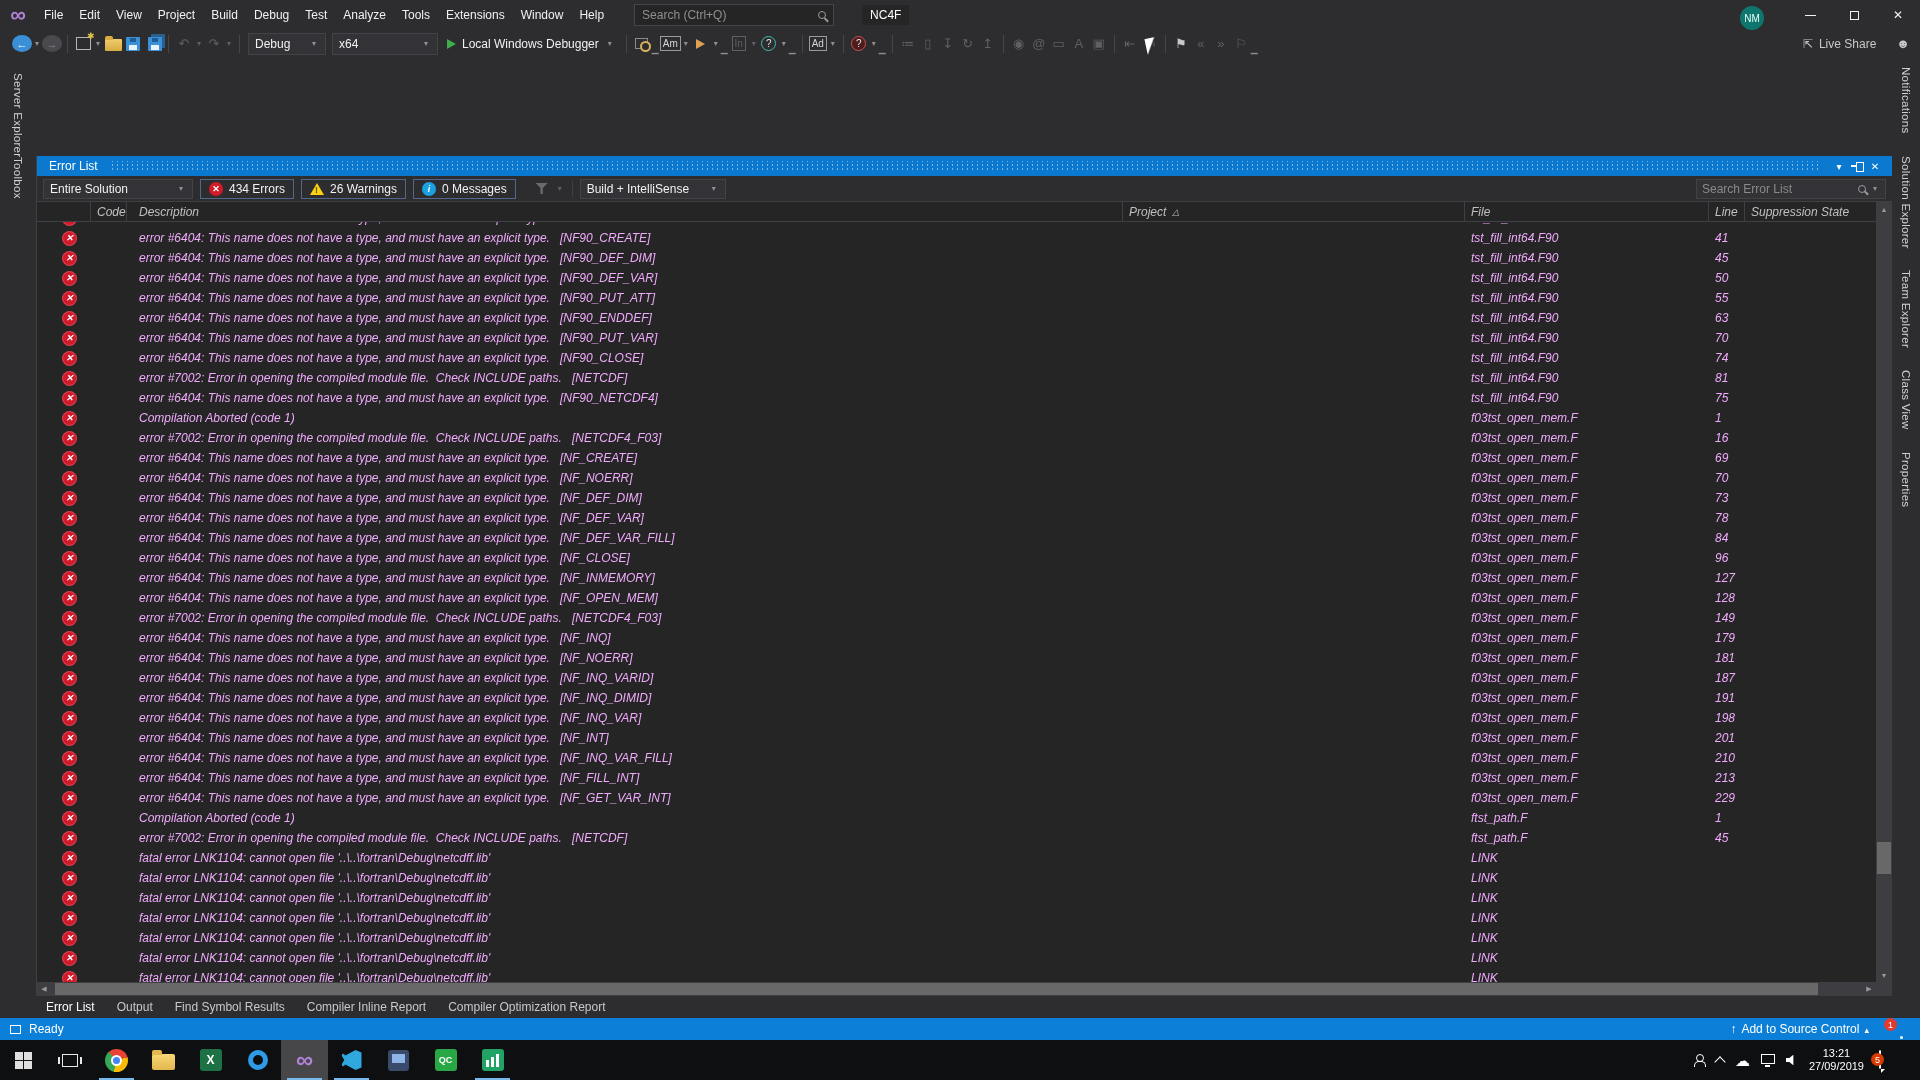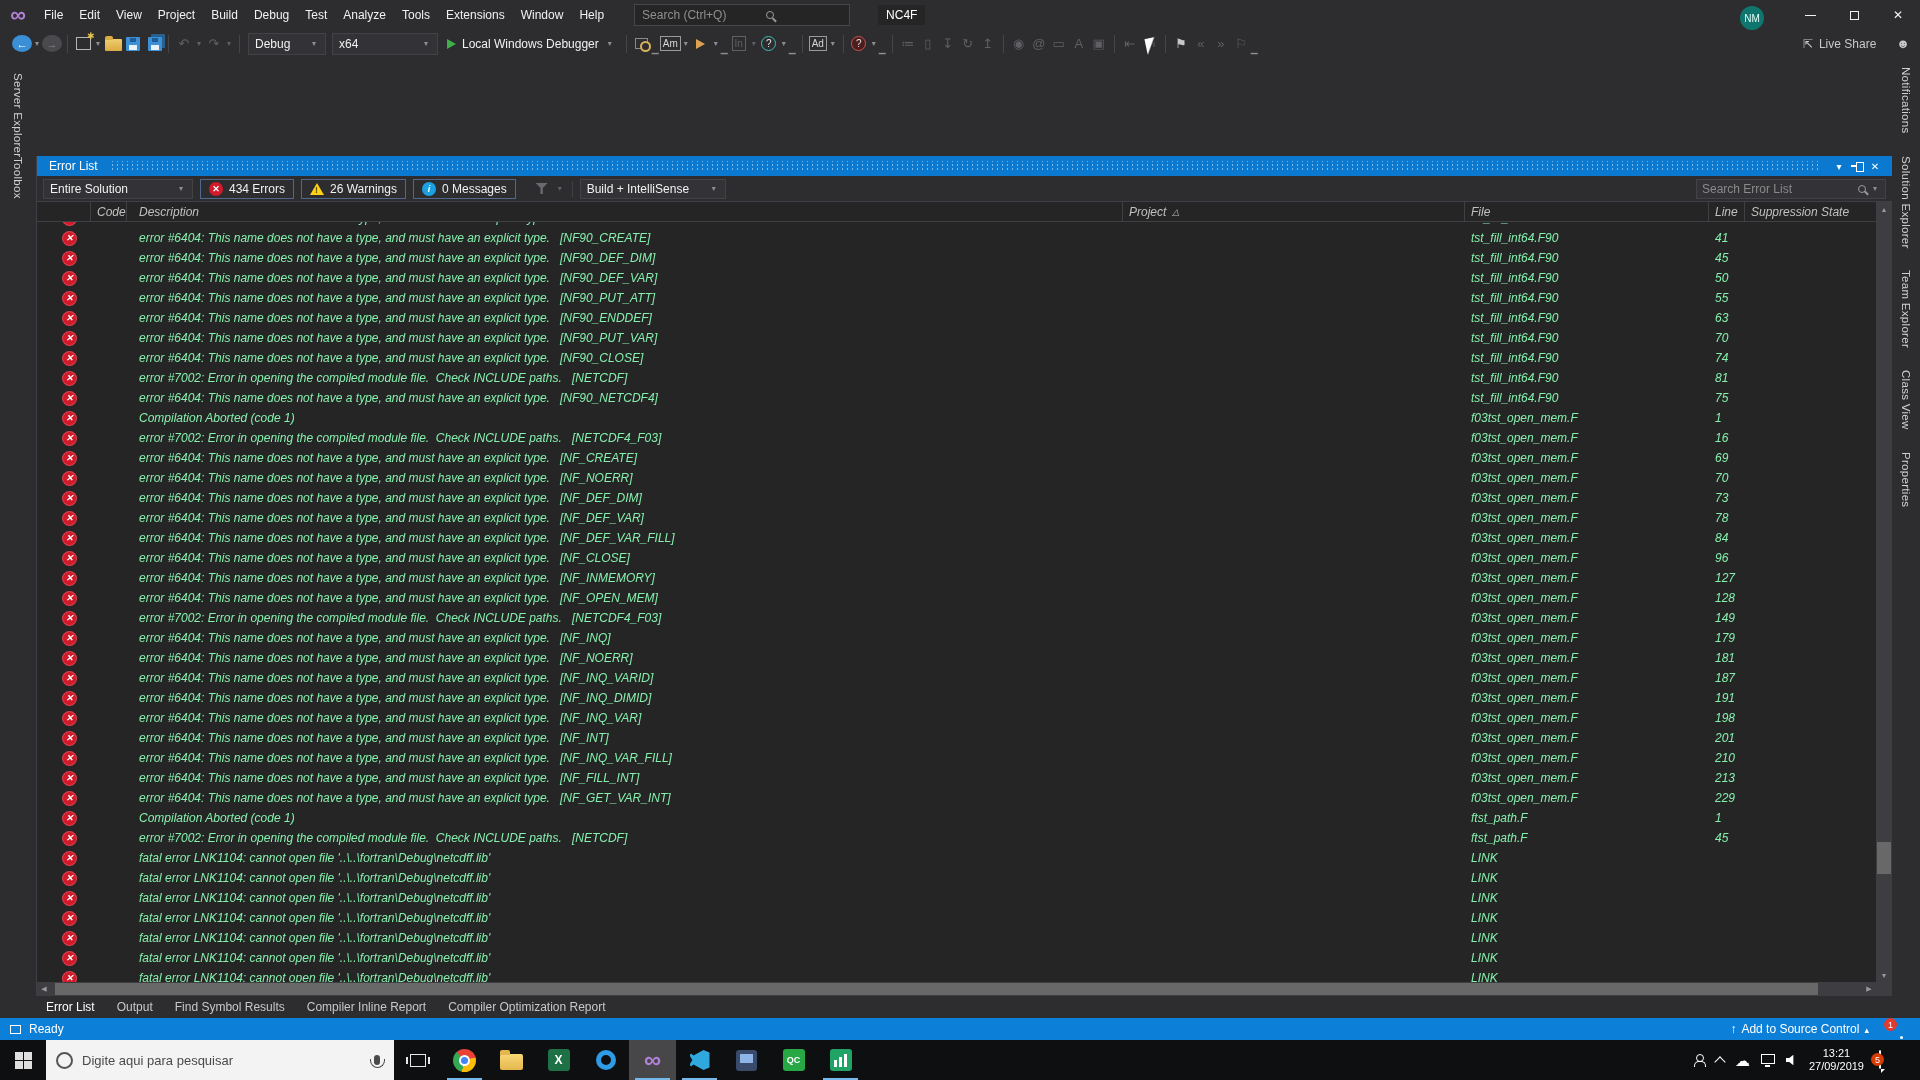--- a/index.html
+++ b/index.html
@@ -4,22 +4,22 @@
 <style>
   * { box-sizing: border-box; margin: 0; padding: 0; }
   html,body { width:1920px; height:1080px; overflow:hidden; }
   body { font-family:"Liberation Sans", sans-serif; background:#2d2d30; color:#f1f1f1; position:relative; }
 
   
   .titlebar { height:30px; display:flex; align-items:center; background:#2d2d30; }
   .vs-logo { width:36px; text-align:center; font-size:22px; color:#b180d7; font-weight:bold; line-height:26px; }
   .menu { display:flex; }
   .menu-item { padding:0 8px; font-size:12px; color:#f1f1f1; height:30px; line-height:30px; }
-  .qsearch { width:216px; height:22px; margin-left:22px; background:#252526; border:1px solid #464649;
-             display:flex; align-items:center; padding:0 7px; font-size:12px; color:#8f8f8f;gap:40px; }
+  .qsearch { width:200px; height:22px; margin-left:22px; background:#252526; border:1px solid #464649;
+             display:flex; align-items:center; justify-content:space-between; padding:0 7px; font-size:12px; color:#8f8f8f;gap:40px; }
   .win-title { margin-left:28px; font-size:12px; color:#ffffff; background:#252526; padding:3px 8px; }
   .tb-right { margin-left:auto; display:flex; align-items:flex-end; }
   .avatar { width:24px; height:24px; border-radius:50%; background:#0f766e; color:#e6fffb; font-size:10px;
             display:flex; align-items:center; justify-content:center; margin-right:24px; }
   .winbtn { width:44px; height:30px; display:flex; align-items:center; justify-content:center; color:#f1f1f1; font-size:12px; }
   .win-min-g { width:11px; height:1px; background:#f1f1f1; }
   .win-restore-g { width:9px; height:9px; border:1px solid #f1f1f1; position:relative; background:#2d2d30; }
   .win-restore-g::before { content:''; position:absolute; top:-3px; left:2px; width:9px; height:9px; border:1px solid #f1f1f1; z-index:-1; }
 
   
@@ -109,21 +109,21 @@
   .ghead > div { height:100%; display:flex; align-items:center; border-right:1px solid #3f3f46; }
   .col-ic   { width:54px; }
   .col-code { width:36px; padding-left:6px; }
   .col-desc { width:996px; padding-left:12px; }
   .col-proj { width:342px; padding-left:6px; gap:6px; }
   .col-file { width:244px; padding-left:6px; }
   .col-line { width:36px; padding-left:6px; }
   .col-sup  { flex:1; padding-left:6px; }
   .sort-tri { font-size:9px; color:#c0c0c0; }
   .rows { flex:1; overflow:hidden; }
-  .row { height:20px; display:flex; align-items:center; font-size:12px; color:#86efac; }
+  .row { height:20px; display:flex; align-items:center; font-size:12px; color:#f0abfc; }
   .row:first-child { margin-top:-14px; }
   .row > span { overflow:hidden; white-space:pre; }
   .r-ic { width:54px; display:flex; flex:none; }
   .r-ic .err-badge { margin-left:25px; width:15px; height:15px; box-shadow:inset 0 0 0 1px rgba(255,255,255,.18); }
   .r-code { width:36px; flex:none; }
   .r-desc { width:996px; padding-left:12px; flex:none; }
   .r-proj { width:342px; flex:none; }
   .r-file { width:244px; padding-left:6px; flex:none; }
   .r-line { width:36px; padding-left:6px; flex:none; }
   .r-sup { flex:1; }
@@ -826,25 +826,20 @@
       <span class="bell" data-name="bell-icon"></span>
       <span class="bell-badge" data-name="notification-badge">1</span>
     </span>
   </div>
 </div>
 
 <div class="taskbar" data-name="windows-taskbar">
   <div class="tb-start" data-name="start-button">
       <span class="ico-win" data-name="windows-logo-icon"></span>
     </div>
-  <div class="tb-search" data-name="taskbar-search-input">
-    <span class="ico-cortana" data-name="cortana-icon"></span>
-    <span class="ph" data-name="taskbar-search-placeholder">Digite aqui para pesquisar</span>
-    <span class="ico-mic" data-name="microphone-icon"></span>
-  </div>
   <div class="app-cell" data-name="task-view-button">
       <span class="ico-taskview" data-name="task-view-icon"></span>
     </div>
   <div class="app-cell running" data-name="taskbar-app-chrome">
       <span class="ico-chrome" data-name="chrome-icon"></span>
     </div>
   <div class="app-cell" data-name="taskbar-app-file-explorer">
       <span class="ico-folder" data-name="file-explorer-icon"></span>
     </div>
   <div class="app-cell" data-name="taskbar-app-excel">

